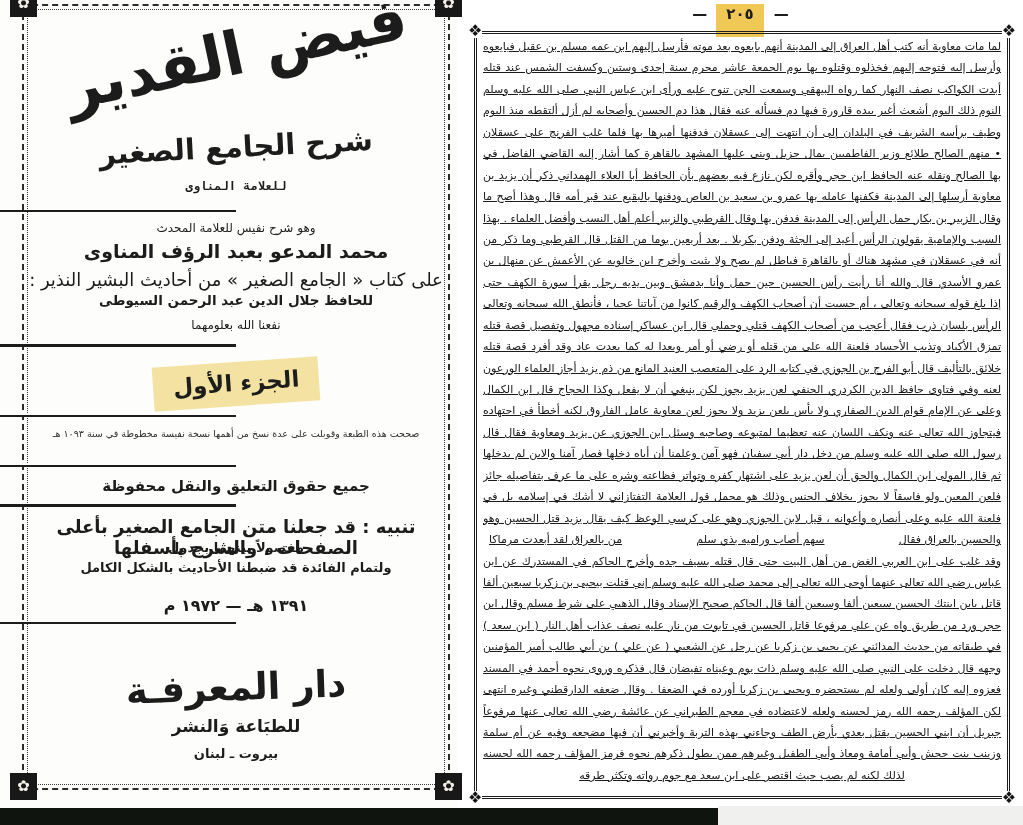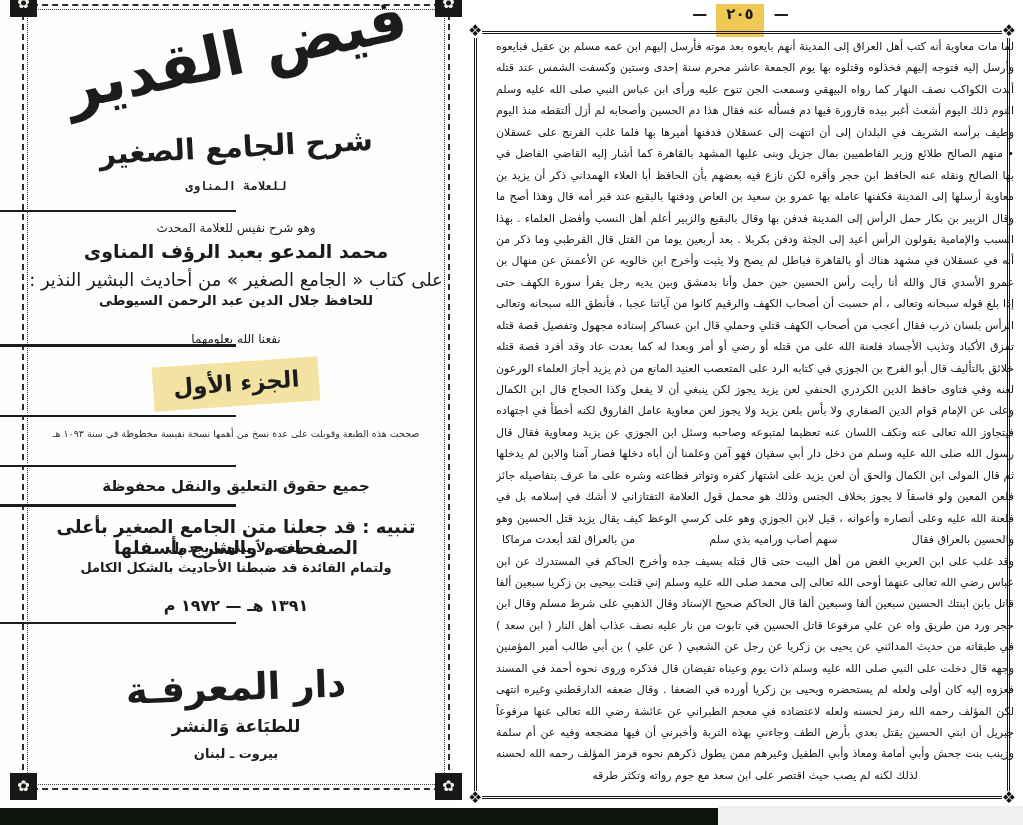--- a/index.html
+++ b/index.html
@@ -23,21 +23,21 @@
                 direction:rtl; text-align:center; }
   .lp-content > div { position:absolute; left:0; width:100%; }
 
   .lp-title-main   { top:18px;  font-size:60px; font-weight:bold; transform:rotate(-12deg); letter-spacing:-2px; }
   .lp-title-sub    { top:130px; font-size:29px; font-weight:bold; transform:rotate(-3deg); }
   .lp-byline       { top:179px; font-size:12px; font-weight:bold;font-family:Liberation Mono, monospace; }
   .lp-desc1        { top:221px; font-size:12px; }
   .lp-author       { top:240px; font-size:19px; font-weight:bold; }
   .lp-desc2        { top:269px; font-size:18px; }
   .lp-hafiz        { top:292px; font-size:13.5px; font-weight:bold; }
-  .lp-prayer       { top:332px; font-size:12px; }
+  .lp-prayer       { top:318px; font-size:12px; }
   .lp-badge-row    { top:362px; }
   .volume-badge { display:inline-block; background:#f3e2a2; padding:8px 20px 10px;
                   font-size:23px; font-weight:bold; transform:rotate(-4deg); }
   .lp-note1        { top:428px; font-size:9.5px; color:#2e2e2e; }
   .lp-note2        { top:443px; font-size:9.5px; color:#2e2e2e; }
   .lp-rights       { top:477px; font-size:15px; font-weight:bold; }
   .lp-notice1      { top:516px; font-size:18px; font-weight:bold; }
   .lp-notice2      { top:540px; font-size:13px; font-weight:bold; }
   .lp-notice3      { top:560px; font-size:13px; font-weight:bold; }
   .lp-date         { top:596px; font-size:16px; font-weight:bold; }
@@ -62,21 +62,21 @@
   .page-num-hl { background:#f0c855; padding:1px 10px 14px; display:inline-block; }
 
   .rp-frame { position:absolute; left:4px; top:31px; width:536px; height:768px;
               border:3px double #1c1c1c; }
   .cross { position:absolute; font-size:16px; color:#141414; background:#fff; line-height:14px; }
   .cross.tl { left:-9px;  top:-10px; }
   .cross.tr { right:-9px; top:-10px; }
   .cross.bl { left:-9px;  bottom:-9px; }
   .cross.br { right:-9px; bottom:-9px; }
 
-  .page-text { position:absolute; left:26px; top:36px; width:518px; direction:rtl; }
+  .page-text { position:absolute; left:13px; top:36px; width:518px; direction:rtl;text-decoration:underline; }
   .text-line { font-size:11px; line-height:21.45px; height:21.45px; overflow:hidden;
                text-align:justify; text-align-last:justify; color:#161616; }
   .text-line.verse { display:flex; justify-content:space-between; text-align-last:auto;
                      padding-left:6px; }
   .text-line.last-line { text-align:right; text-align-last:center; }
 
   
   .bottom-bar { position:absolute; left:0; top:808px; width:718px; height:17px; background:#10140e; }
   .bottom-right-strip { position:absolute; left:718px; top:806px; width:305px; height:19px; background:#f0f0ee; }
 </style>
@@ -139,21 +139,21 @@
     <div class="page-text">
       <div>
           <div class="text-line">لما مات معاوية أنه كتب أهل العراق إلى المدينة أنهم بايعوه بعد موته فأرسل إليهم ابن عمه مسلم بن عقيل فبايعوه</div>
           <div class="text-line">وأرسل إليه فتوجه إليهم فخذلوه وقتلوه بها يوم الجمعة عاشر محرم سنة إحدى وستين وكسفت الشمس عند قتله كسفة</div>
           <div class="text-line">أبدت الكواكب نصف النهار كما رواه البيهقي وسمعت الجن تنوح عليه ورأى ابن عباس النبي صلى الله عليه وسلم في</div>
           <div class="text-line">النوم ذلك اليوم أشعث أغبر بيده قارورة فيها دم فسأله عنه فقال هذا دم الحسين وأصحابه لم أزل ألتقطه منذ اليوم</div>
           <div class="text-line">وطيف برأسه الشريف في البلدان إلى أن انتهت إلى عسقلان فدفنها أميرها بها فلما غلب الفرنج على عسقلان استفداها</div>
           <div class="text-line">• منهم الصالح طلائع وزير الفاطميين بمال جزيل وبنى عليها المشهد بالقاهرة كما أشار إليه القاضي الفاضل في قصيدة مدح</div>
           <div class="text-line">بها الصالح ونقله عنه الحافظ ابن حجر وأقره لكن نازع فيه بعضهم بأن الحافظ أبا العلاء الهمداني ذكر أن يزيد بن</div>
           <div class="text-line">معاوية أرسلها إلى المدينة فكفنها عامله بها عمرو بن سعيد بن العاص ودفنها بالبقيع عند قبر أمه قال وهذا أصح ما قيل</div>
-          <div class="text-line">وقال الزبير بن بكار حمل الرأس إلى المدينة فدفن بها وقال بالبقيع والزبير أعلم أهل النسب وأفضل العلماء . بهذا</div>
+          <div class="text-line">وقال الزبير بن بكار حمل الرأس إلى المدينة فدفن بها وقال القرطبي والزبير أعلم أهل النسب وأفضل العلماء . بهذا</div>
           <div class="text-line">السبب والإمامية يقولون الرأس أعيد إلى الجثة ودفن بكربلا . بعد أربعين يوما من القتل قال القرطبي وما ذكر من</div>
           <div class="text-line">أنه في عسقلان في مشهد هناك أو بالقاهرة فباطل لم يصح ولا يثبت وأخرج ابن خالويه عن الأعمش عن منهال بن</div>
           <div class="text-line">عمرو الأسدي قال والله أنا رأيت رأس الحسين حين حمل وأنا بدمشق وبين يديه رجل يقرأ سورة الكهف حتى</div>
           <div class="text-line">إذا بلغ قوله سبحانه وتعالى ، أم حسبت أن أصحاب الكهف والرقيم كانوا من آياتنا عجبا ، فأنطق الله سبحانه وتعالى</div>
           <div class="text-line">الرأس بلسان ذرب فقال أعجب من أصحاب الكهف قتلي وحملي قال ابن عساكر إسناده مجهول وتفصيل قصة قتله</div>
           <div class="text-line">تمزق الأكباد وتذيب الأجساد فلعنة الله على من قتله أو رضي أو أمر وبعدا له كما بعدت عاد وقد أفرد قصة قتله</div>
           <div class="text-line">خلائق بالتأليف قال أبو الفرج بن الجوزي في كتابه الرد على المتعصب العنيد المانع من ذم يزيد أجاز العلماء الورعون</div>
           <div class="text-line">لعنه وفي فتاوى حافظ الدين الكردري الحنفي لعن يزيد يجوز لكن ينبغي أن لا يفعل وكذا الحجاج قال ابن الكمال</div>
           <div class="text-line">وعلى عن الإمام قوام الدين الصفاري ولا بأس بلعن يزيد ولا يجوز لعن معاوية عامل الفاروق لكنه أخطأ في اجتهاده</div>
           <div class="text-line">فيتجاوز الله تعالى عنه ونكف اللسان عنه تعظيما لمتبوعه وصاحبه وسئل ابن الجوزي عن يزيد ومعاوية فقال قال</div>

